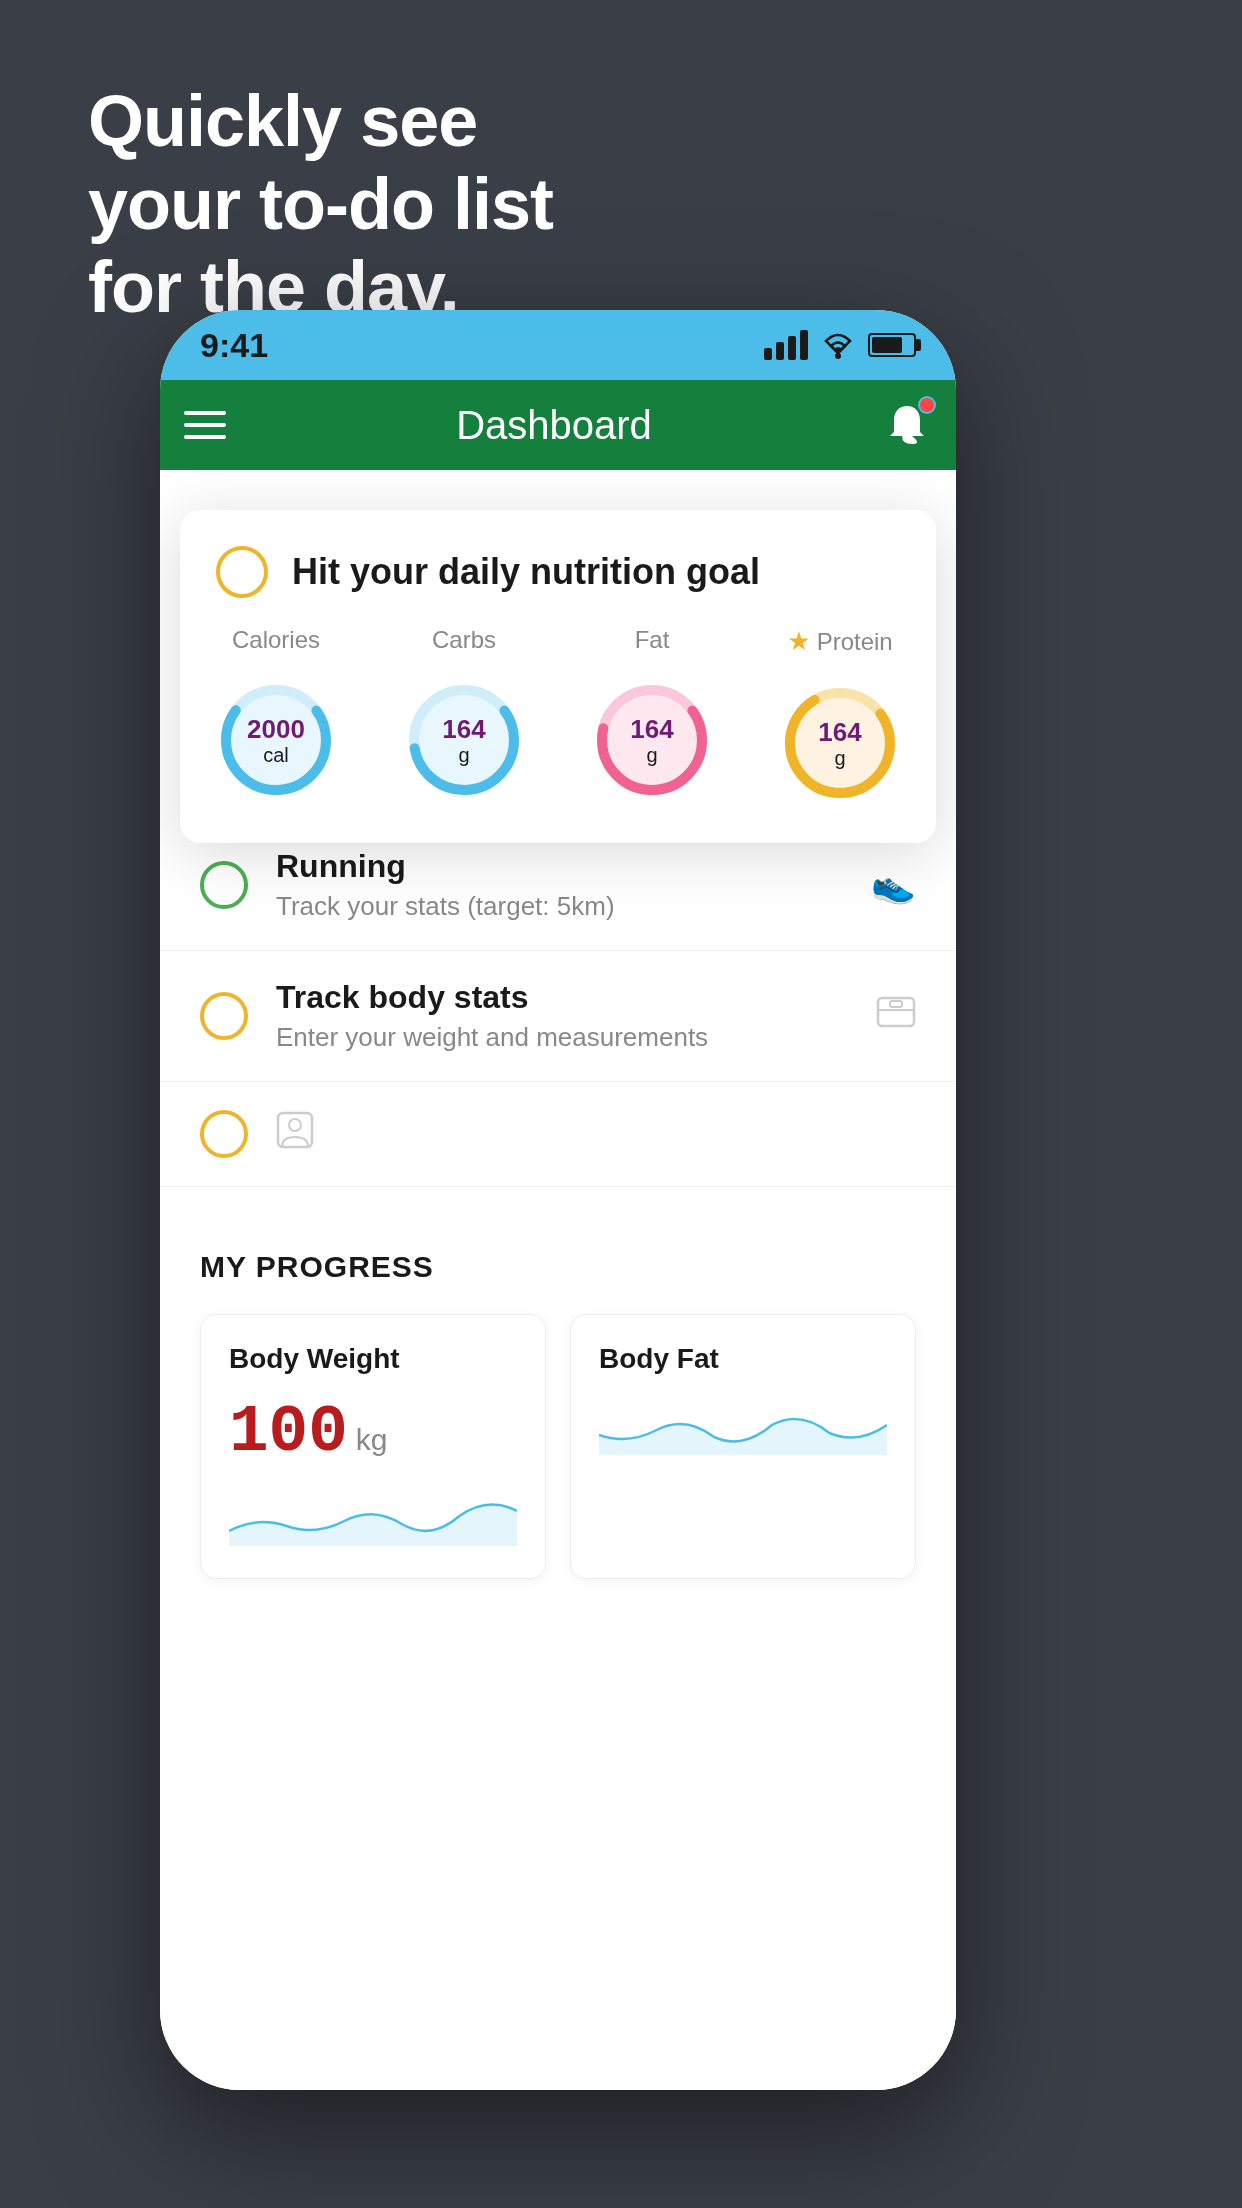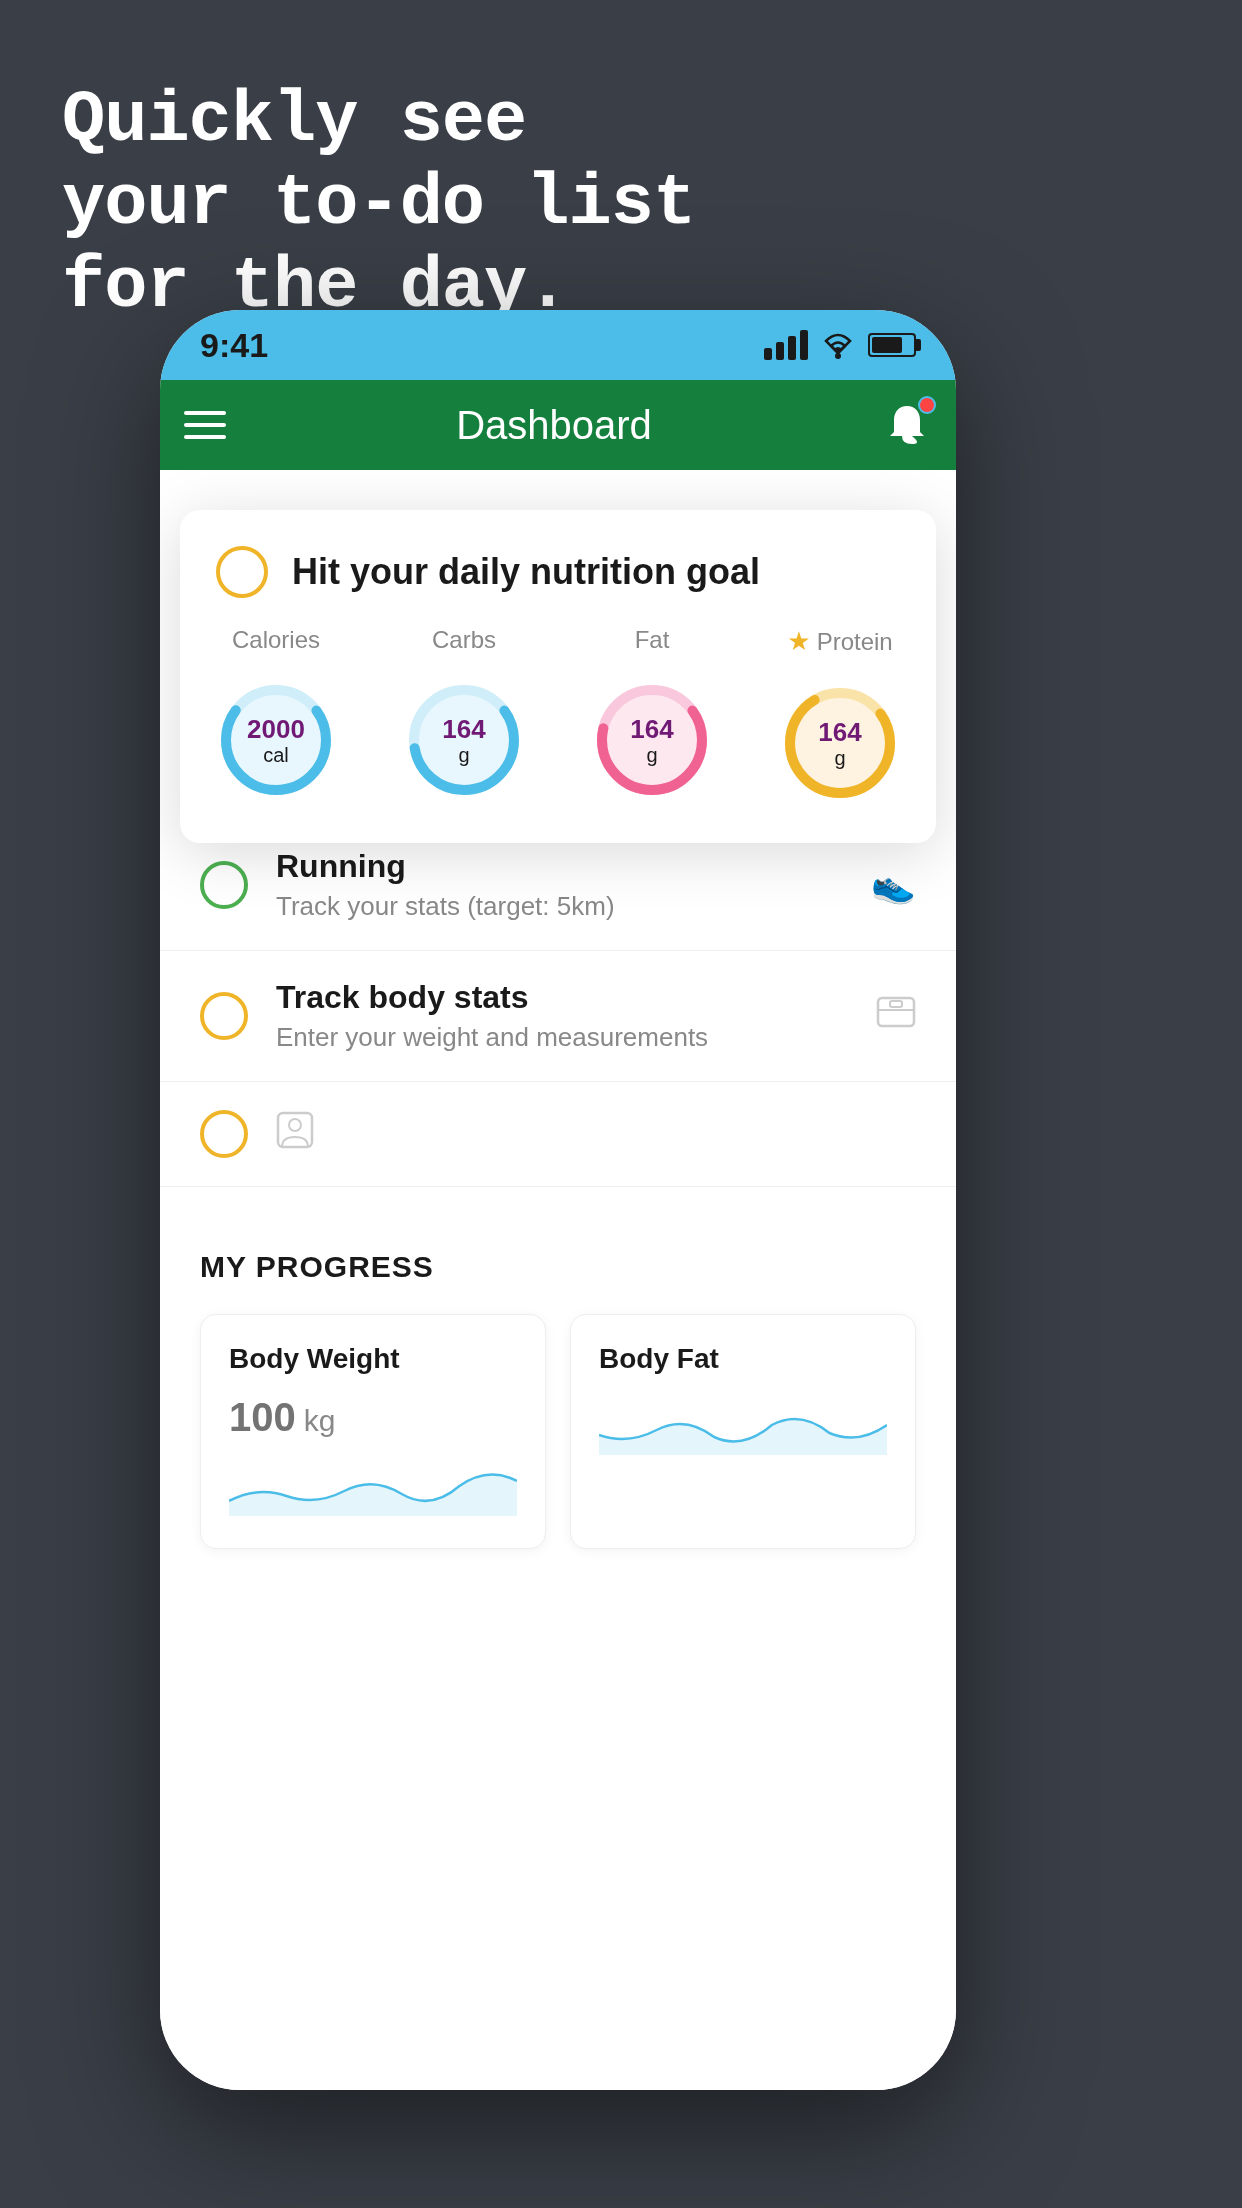--- a/index.html
+++ b/index.html
@@ -16,27 +16,26 @@
 
     .background {
       position: absolute;
       top: 0; left: 0; right: 0; bottom: 0;
       background: #3a3f47;
     }
 
     .headline {
       position: absolute;
       top: 80px;
-      left: 62px;
+      left: 88px;
       color: #ffffff;
       font-size: 72px;
       font-weight: 800;
       line-height: 1.15;
       letter-spacing: -1px;
-      font-family: Liberation Mono, monospace;
     }
 
     
     .phone-shell {
       position: absolute;
       top: 310px;
       left: 160px;
       width: 796px;
       height: 1780px;
       background: #f2f2f7;
@@ -375,23 +374,24 @@
     }
 
     .progress-value-row {
       display: flex;
       align-items: baseline;
       gap: 8px;
       margin-bottom: 16px;
     }
 
     .progress-value {
-      font-size: 40px;
+      font-size: 66px;
       font-weight: 800;
-      color: #737373;
+      color: #b91c1c;
+      font-family: Liberation Mono, monospace;
     }
 
     .progress-unit {
       font-size: 30px;
       color: #888;
     }
 
     .wave-chart {
       width: 100%;
       height: 60px;

